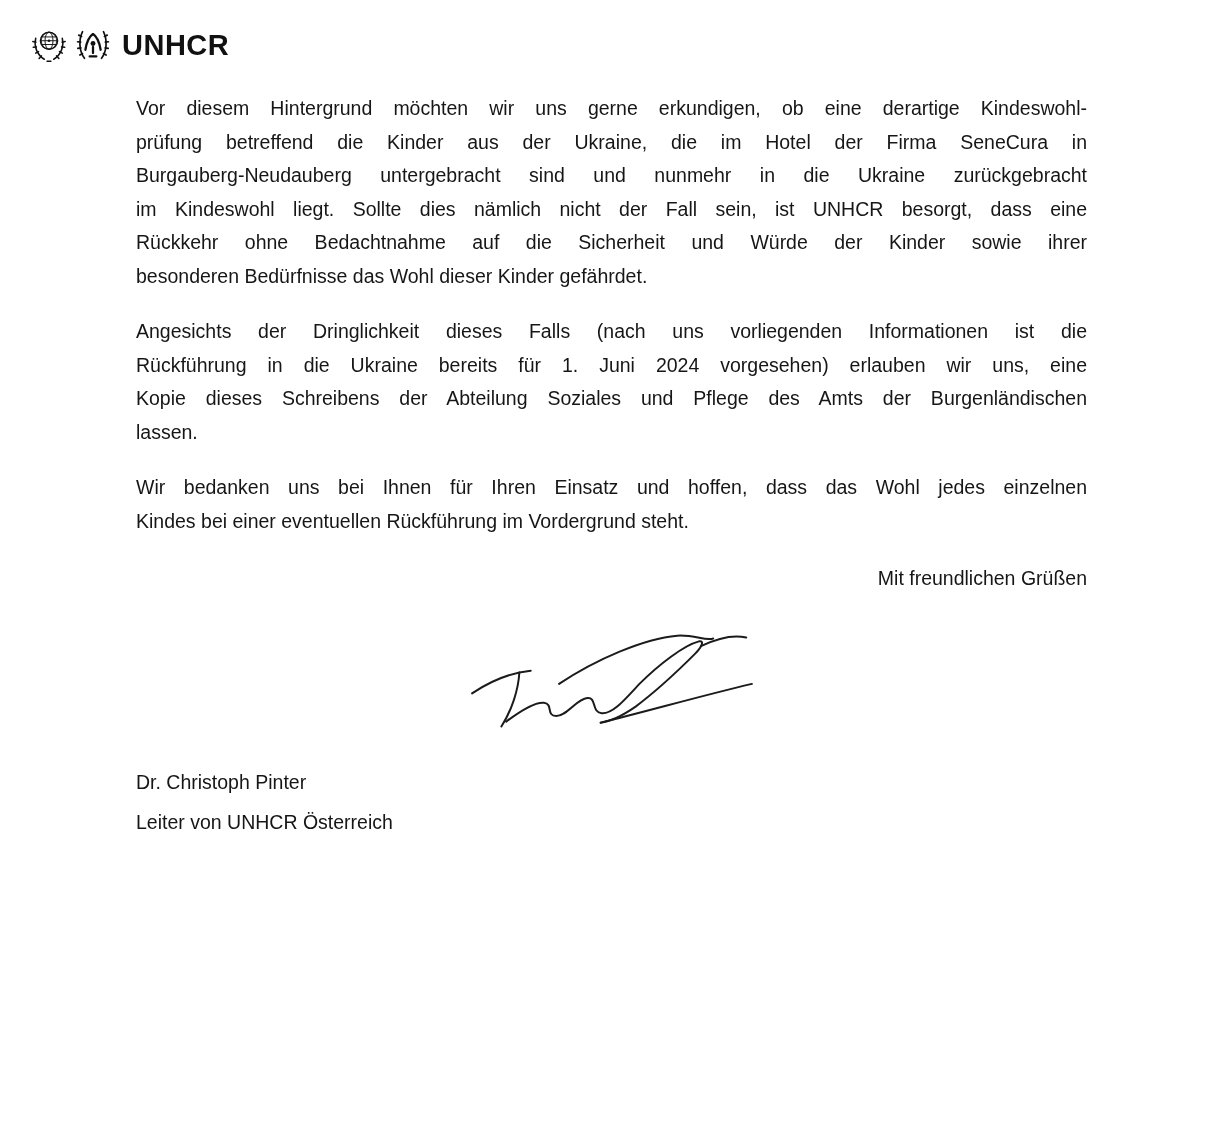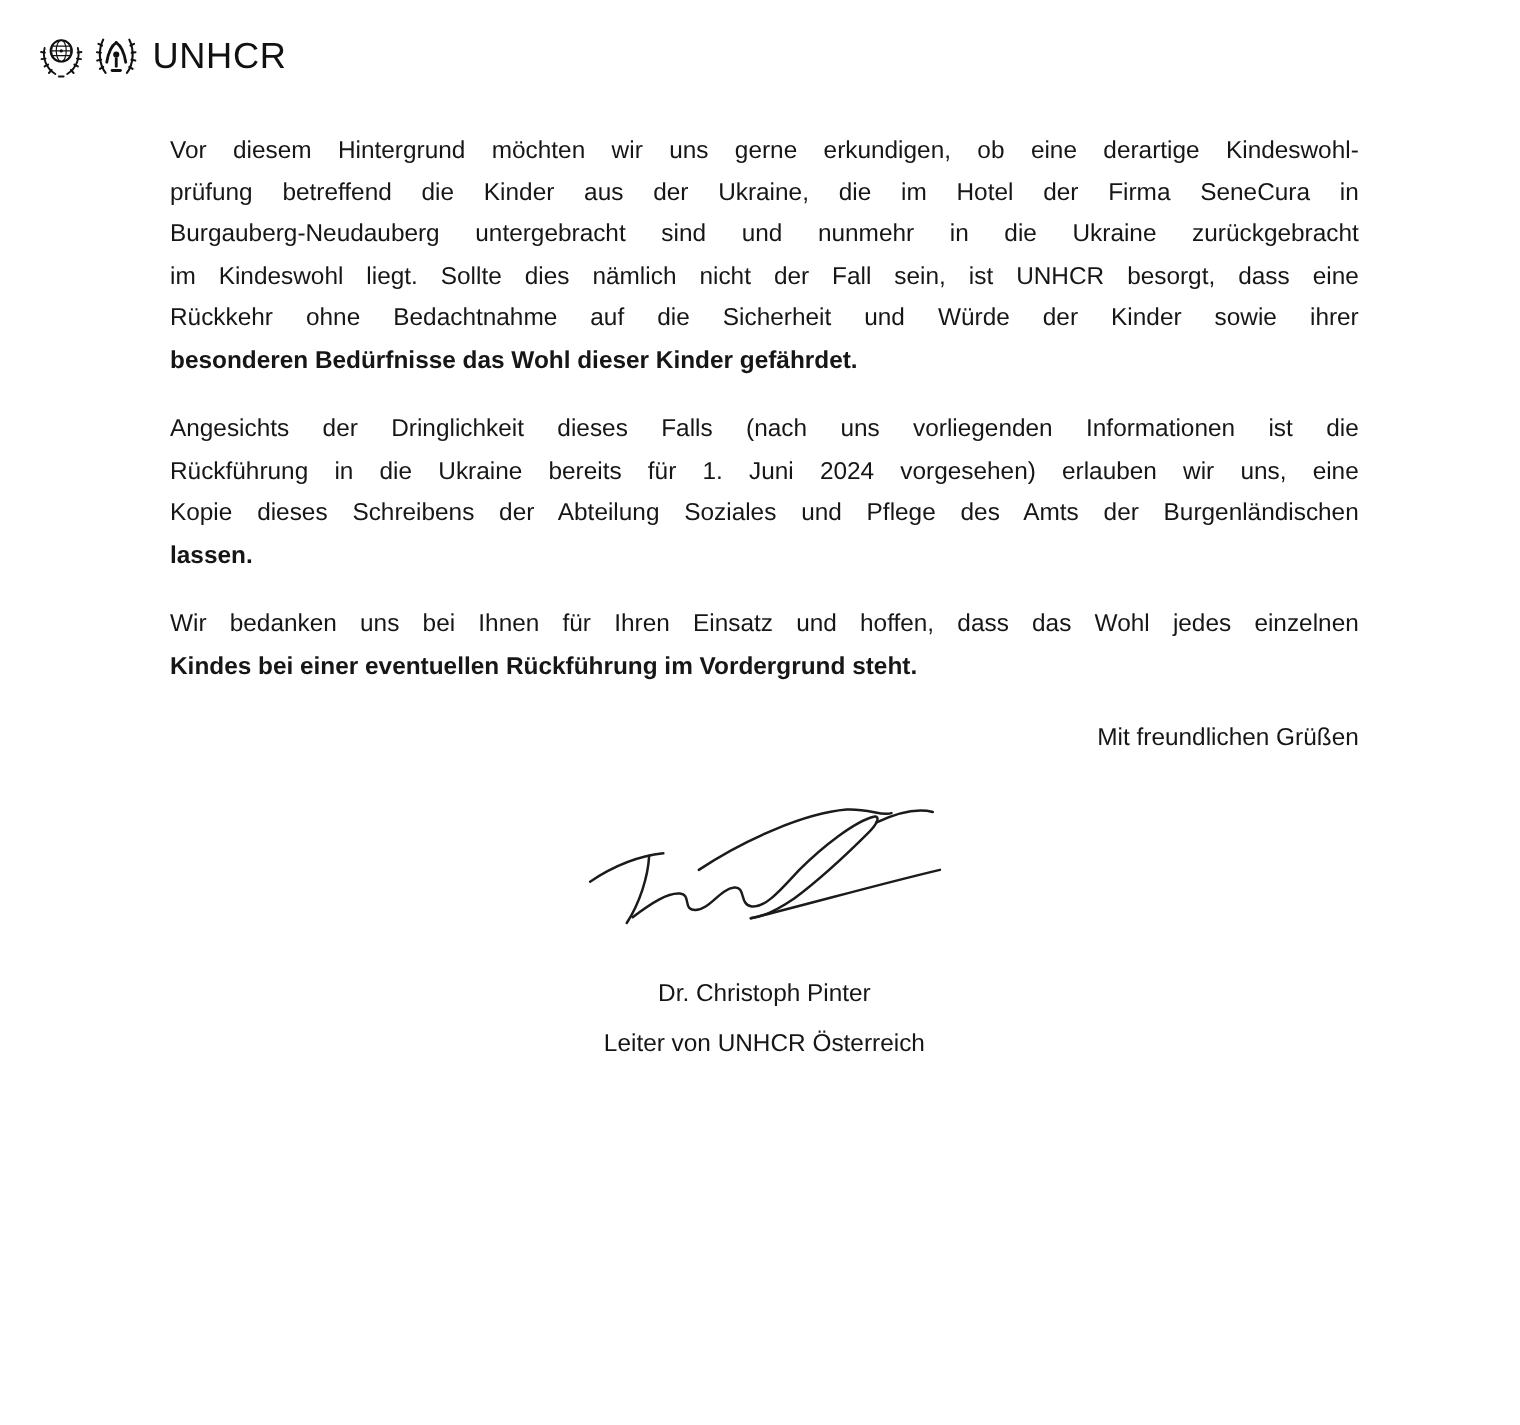--- a/index.html
+++ b/index.html
@@ -21,58 +21,57 @@
     position: absolute;
     left: 30px;
     top: 26px;
     display: flex;
     align-items: center;
     gap: 6px;
   }
   .emblem { display: block; }
   .wordmark {
     font-size: 29px;
-    font-weight: normal;
+    font-weight: bold;
     letter-spacing: 0.5px;
     color: #111111;
     margin-left: 4px;
     line-height: 1;
   }
 
   
   .letter-body {
     position: absolute;
     left: 136px;
-    top: 104px;
+    top: 92px;
     width: 951px;
     font-size: 19.5px;
     line-height: 33.5px;
     color: #161616;
   }
   .paragraph { margin: 0 0 22px 0; }
   .line {
     text-align: justify;
     text-align-last: justify;
   }
-  .line.para-last { text-align-last: left; font-weight: bold; }
+  .line.para-last { text-align-last: left; }
 
   .closing {
     margin-top: 24px;
     text-align: right;
   }
 
   .signature-wrap {
     margin-top: 34px;
     text-align: center;
   }
   .signature-svg { display: inline-block; }
 
   .signer {
     margin-top: 18px;
-    text-align: center;
     line-height: 40px;
   }
 </style>
 </head>
 <body>
 
 <div class="logo-block">
 
   <svg class="emblem" width="38" height="38" viewBox="0 0 40 40" aria-hidden="true">
     <g stroke="#111" fill="none">

